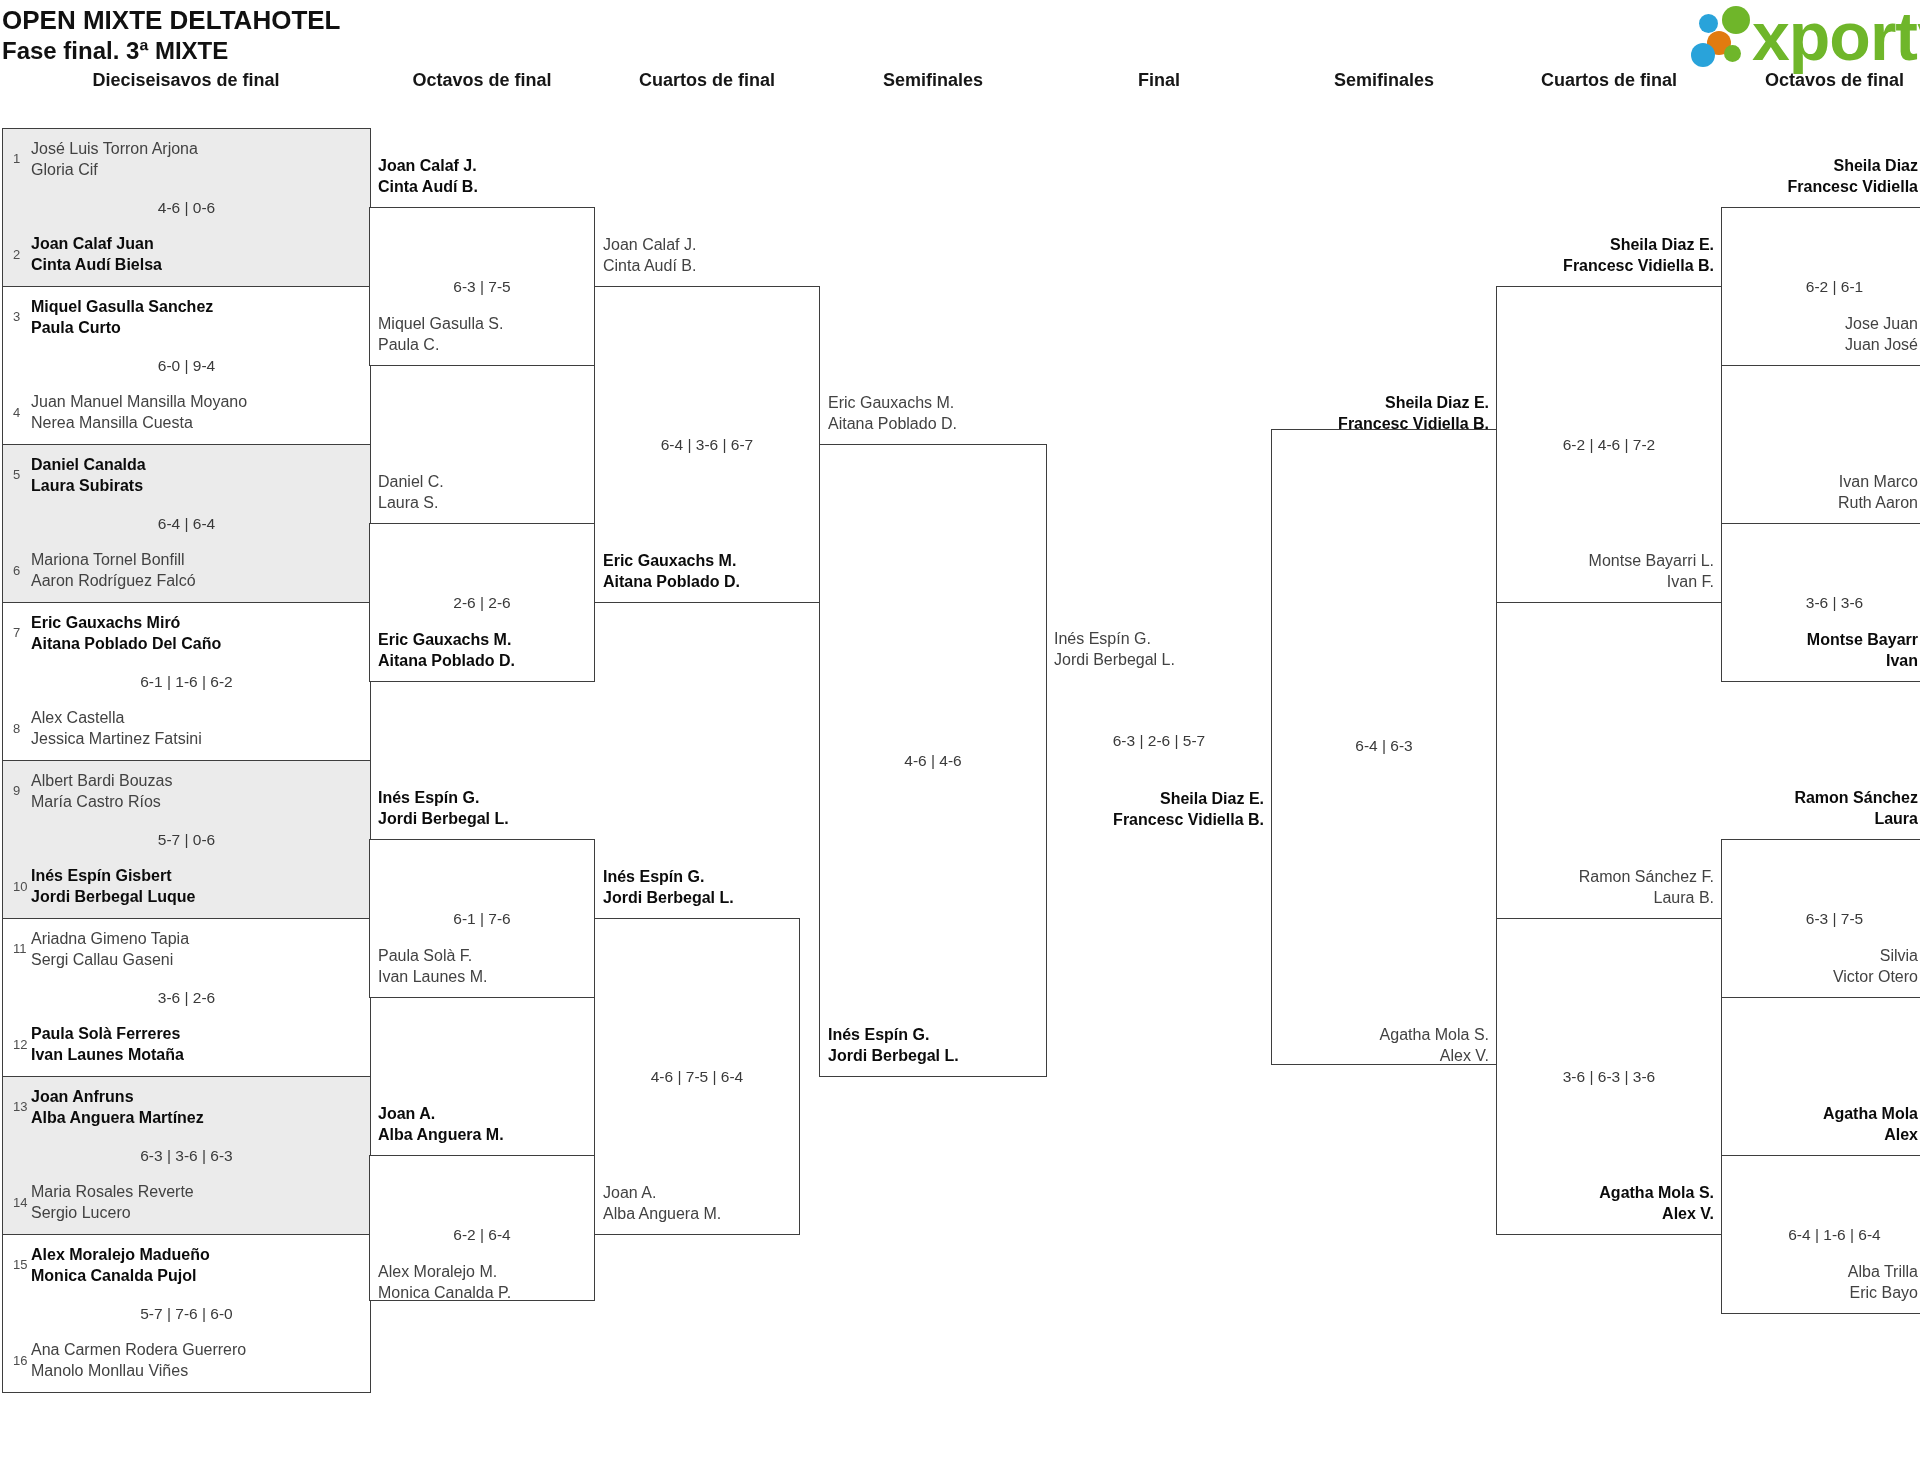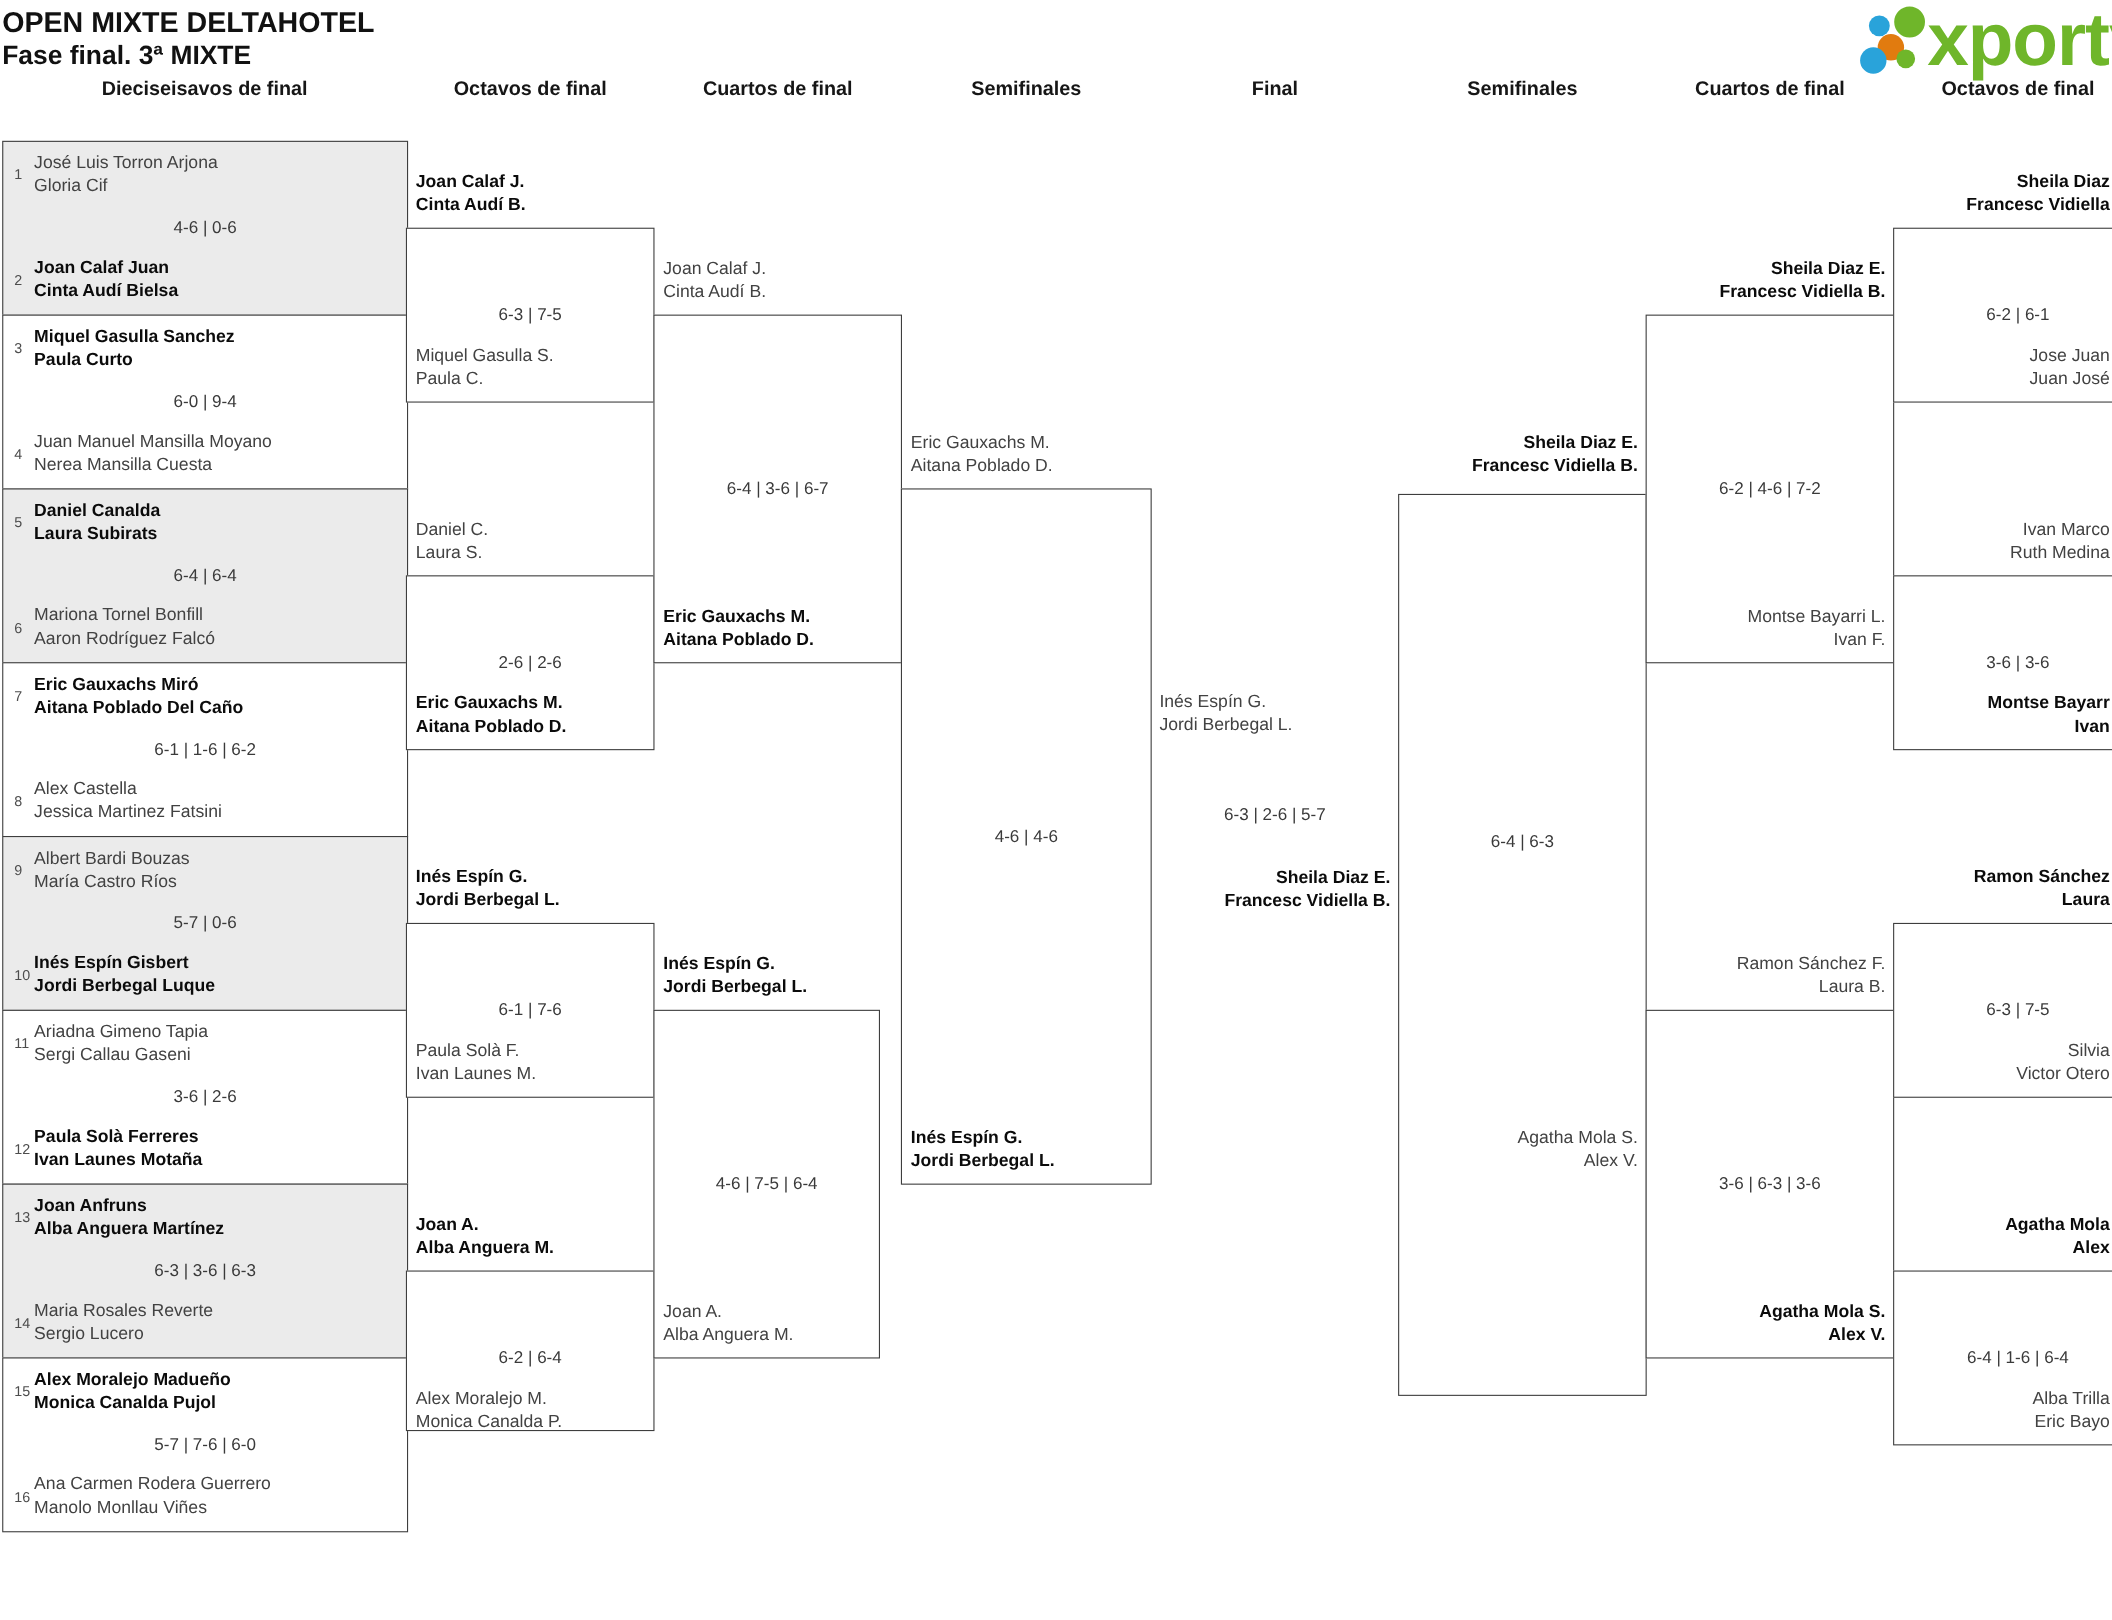--- a/index.html
+++ b/index.html
@@ -238,21 +238,21 @@
   <div class="team" style="left:1054px;top:628px;">
       <div>Inés Espín G.</div>
       <div>Jordi Berbegal L.</div>
     </div>
   <div class="score" style="left:1046px;width:226px;right:auto;top:730px;">6-3 | 2-6 | 5-7</div>
   <div class="team w rt" style="right:656px;top:788px;">
       <div>Sheila Diaz E.</div>
       <div>Francesc Vidiella B.</div>
     </div>
 
-  <div class="box" style="left:1271px;top:449px;width:226px;height:820px;">
+  <div class="box" style="left:1271px;top:429px;width:226px;height:636px;">
       <div class="score" style="top:305px;">6-4 | 6-3</div>
     </div>
   <div class="team w rt" style="right:431px;top:392px;">
       <div>Sheila Diaz E.</div>
       <div>Francesc Vidiella B.</div>
     </div>
   <div class="team rt" style="right:431px;top:1024px;">
       <div>Agatha Mola S.</div>
       <div>Alex V.</div>
     </div>
@@ -297,21 +297,21 @@
   <div class="team w rt" style="right:2px;top:155px;">
       <div>Sheila Diaz</div>
       <div>Francesc Vidiella</div>
     </div>
   <div class="team rt" style="right:2px;top:313px;">
       <div>Jose Juan</div>
       <div>Juan José</div>
     </div>
   <div class="team rt" style="right:2px;top:471px;">
       <div>Ivan Marco</div>
-      <div>Ruth Medina</div>
+      <div>Ruth Aaron</div>
     </div>
   <div class="team w rt" style="right:2px;top:629px;">
       <div>Montse Bayarr</div>
       <div>Ivan</div>
     </div>
   <div class="team w rt" style="right:2px;top:787px;">
       <div>Ramon Sánchez</div>
       <div>Laura</div>
     </div>
   <div class="team rt" style="right:2px;top:945px;">

